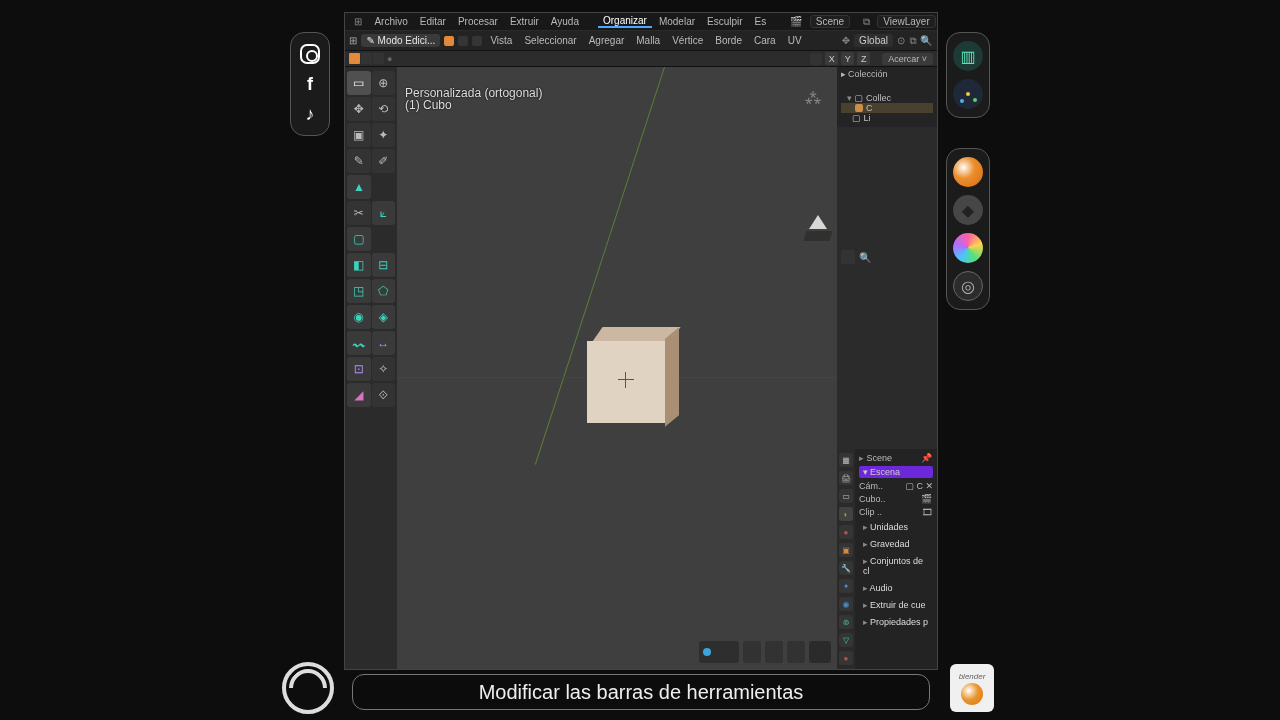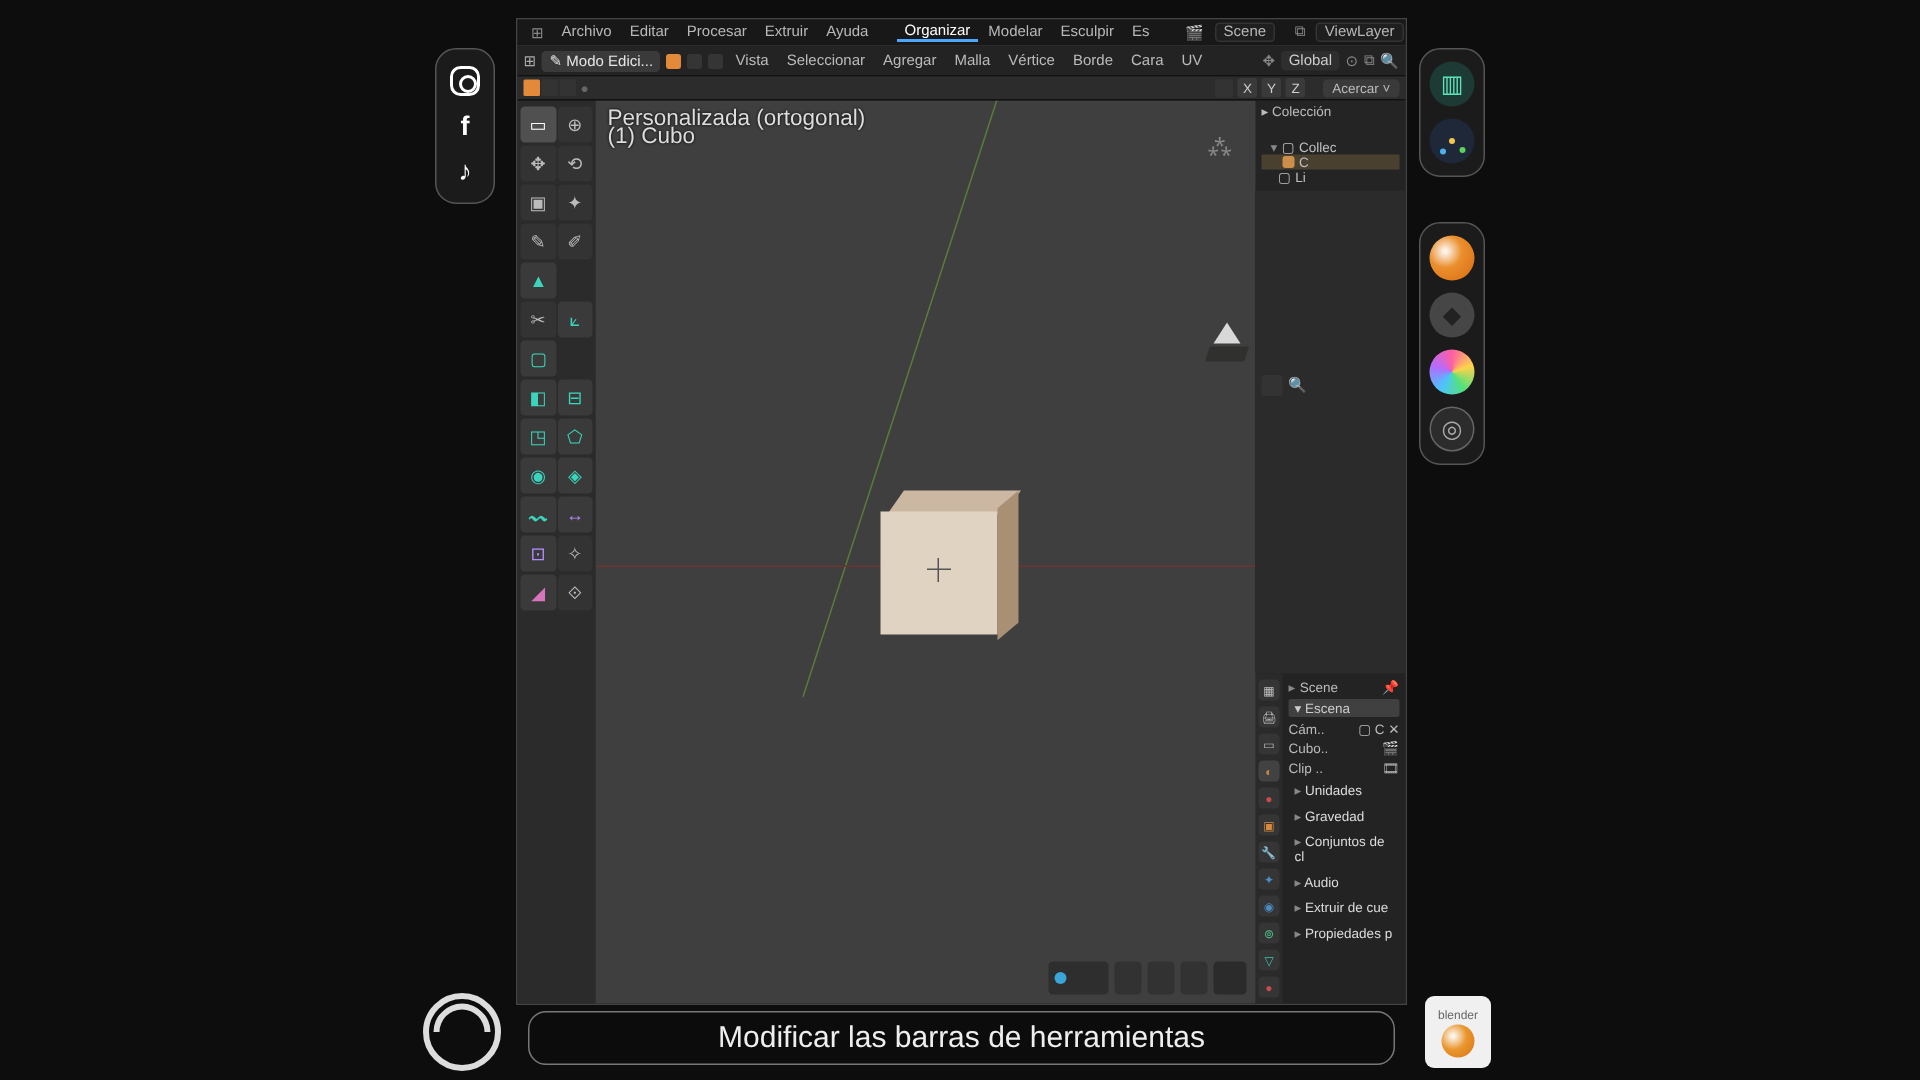--- a/index.html
+++ b/index.html
@@ -100,21 +100,21 @@
     background:#333;color:#bbb;font-size:12px;
   }
   .tool-row div.act{background:#505050;color:#fff;}
   .tool-row div.teal{background:#3a3a3a;color:#3bd4bc;}
   .tool-row div.purp{background:#3a3a3a;color:#b48cff;}
   .tool-row div.pink{background:#3a3a3a;color:#d774bc;}
 
   .viewport{
     flex:1;position:relative;background:#3f3f3f;overflow:hidden;
   }
-  .vp-overlay {position:absolute;left:8px;top:6px;color:#ddd;font-size:15px;line-height:12px;text-shadow:0 0 2px #000;}
+  .vp-overlay {position:absolute;left:8px;top:20px;color:#ddd;font-size:12px;line-height:12px;text-shadow:0 0 2px #000;}
   .cube{
     position:absolute;left:190px;top:260px;width:90px;height:98px;
   }
   .cube .top{position:absolute;left:10px;top:0;width:78px;height:16px;background:#cbb7a2;transform:skewX(-35deg);}
   .cube .front{position:absolute;left:0;top:14px;width:78px;height:82px;background:#e1d3c2;}
   .cube .side{position:absolute;left:78px;top:6px;width:14px;height:88px;background:#a98f73;transform:skewY(-40deg);}
   .origin{position:absolute;left:34px;top:48px;width:10px;height:10px;color:#333;}
   .origin::before,.origin::after{content:"";position:absolute;background:#555;}
   .origin::before{left:4px;top:-3px;width:1px;height:16px;}
   .origin::after{top:4px;left:-3px;height:1px;width:16px;}
@@ -143,21 +143,21 @@
   .mini-ic{width:8px;height:8px;background:#cb8f49;border-radius:2px;}
   .gap-mid{flex:1;background:#2b2b2b;position:relative;}
   .search-row{position:absolute;top:122px;left:4px;right:4px;height:16px;display:flex;gap:4px;align-items:center;}
   .search-row .s1{width:14px;height:14px;background:#333;border-radius:2px;}
   .search-row .s2{flex:1;color:#888;font-size:10px;}
   .props{background:#232323;display:flex;}
   .prop-tabs{width:18px;background:#2a2a2a;display:flex;flex-direction:column;gap:4px;padding:4px 2px;}
   .prop-tabs div{width:14px;height:14px;border-radius:3px;background:#353535;font-size:8px;display:flex;align-items:center;justify-content:center;}
   .prop-tabs div.act{background:#424242;}
   .prop-body{flex:1;padding:4px 4px;display:flex;flex-direction:column;gap:3px;font-size:9px;color:#ccc;}
-  .prop-body .hd{background:#404040;padding:1px 4px;border-radius:2px;}
+  .prop-body .hd{background:#6d28d9;padding:1px 4px;border-radius:2px;}
   .prop-body .sec{color:#ddd;padding:2px 4px;}
   .prop-body .row{display:flex;gap:3px;align-items:center;color:#bbb;}
   .prop-body .chk{width:8px;height:8px;background:#e28a3a;border-radius:2px;}
   .tri{color:#888;}
 
   .statusbar{
     height:16px;background:#181818;display:flex;align-items:center;
     padding:0 6px;gap:16px;color:#9a9a9a;font-size:9px;border-top:1px solid #333;
   }
   .statusbar .seg{display:flex;align-items:center;gap:4px;}
@@ -171,21 +171,21 @@
     color:#eee;font-size:20px;font-family:Arial;
   }
   .logo-bl{
     position:absolute;left:282px;bottom:6px;width:52px;height:52px;
     border-radius:50%;border:4px solid #ddd;display:flex;align-items:center;justify-content:center;
   }
   .logo-bl::before{content:"";width:30px;height:30px;border:4px solid #ddd;border-radius:50%;border-right-color:transparent;border-bottom-color:transparent;transform:rotate(45deg);}
   .blender-badge{
     position:absolute;right:286px;bottom:8px;width:44px;height:48px;
     background:#f0f0f0;border-radius:6px;display:flex;flex-direction:column;align-items:center;justify-content:center;gap:2px;
-    font-size:8px;color:#666;
+    font-size:8px;color:#666;font-style:italic;
   }
   .blender-badge .orb{width:22px;height:22px;border-radius:50%;background:radial-gradient(circle at 35% 35%,#fff,#e9962f 45%,#d97410);}
 </style>
 </head>
 <body>
 
 <div class="social-col">
   <div class="ic">
       <div class="ig-ic"></div>
     </div>

